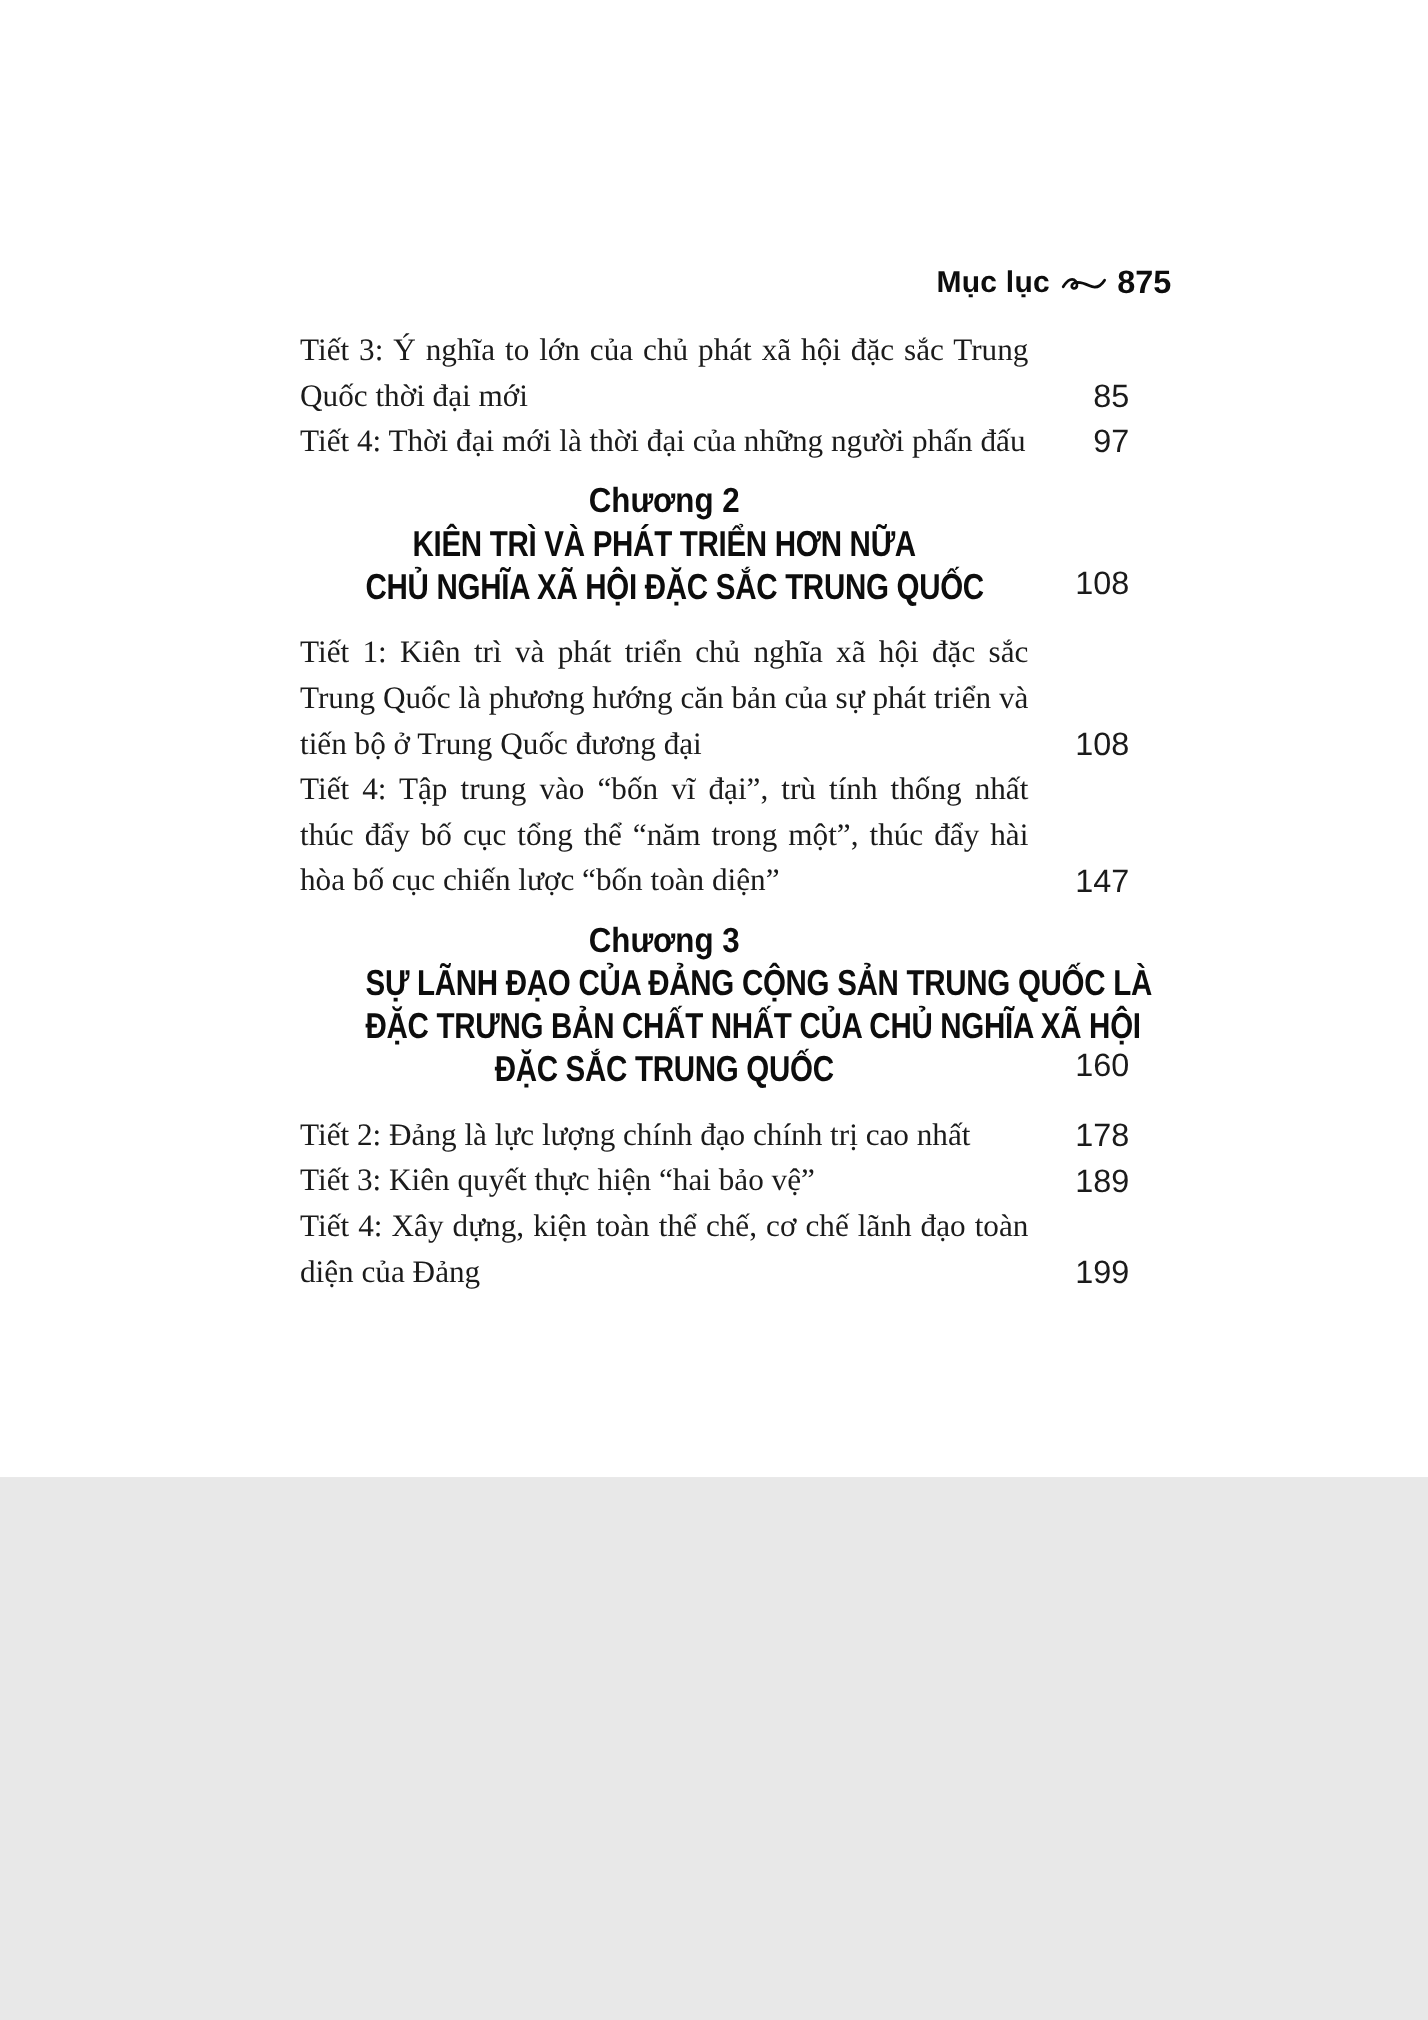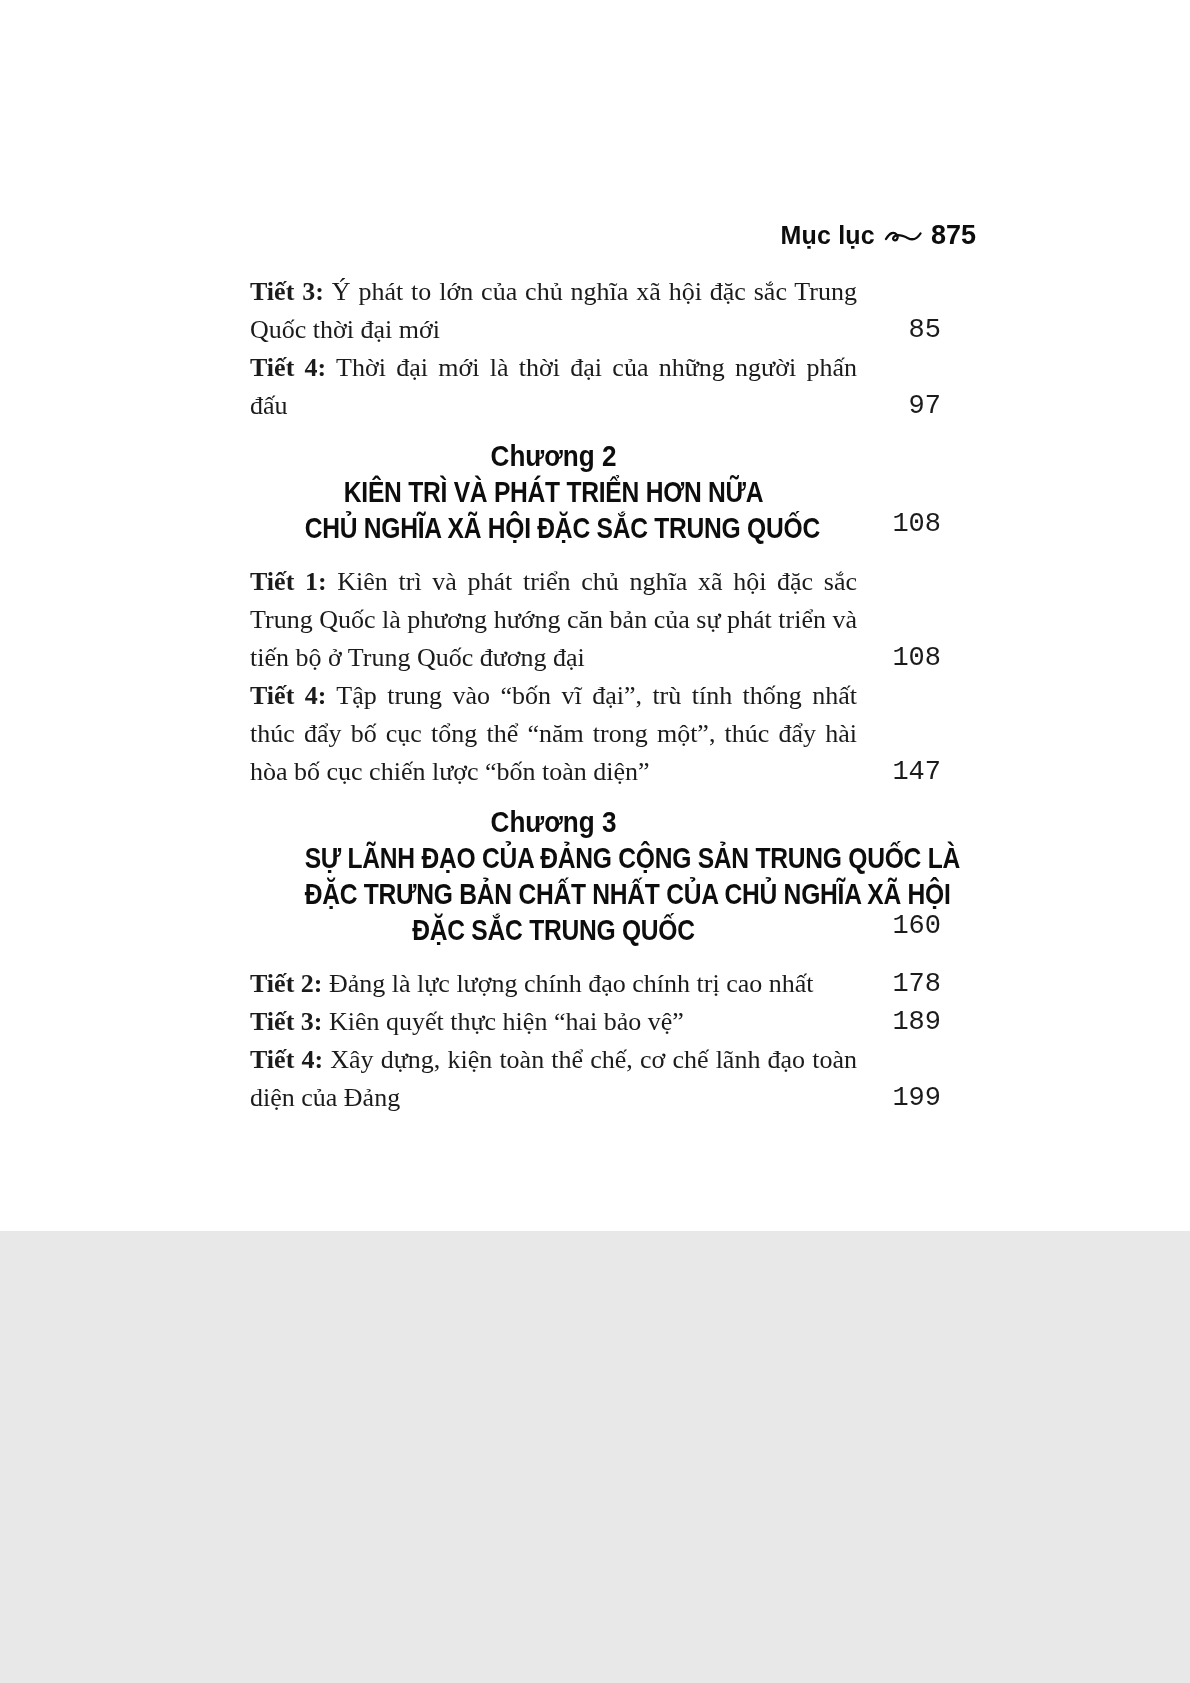--- a/index.html
+++ b/index.html
@@ -23,25 +23,25 @@
   .hdr-title{font-size:25px;letter-spacing:0.2px;}
   .hdr-page{font-size:27px;}
   .flourish{display:block;margin-top:4px;}
 
   
   .toc{
     position:absolute;left:250px;top:273px;width:607px;
     font-size:26px;line-height:38px;
   }
   .entry{position:relative;text-align:justify;}
-  .lbl{font-weight:bold;}
+  .lbl{font-weight:normal;}
   .num{
     position:absolute;right:-84px;bottom:0;width:84px;
     text-align:right;font-size:27px;line-height:38px;
-    font-family:Liberation Mono, monospace;font-weight:normal;color:#1b1b1b;
+    font-family:Liberation Sans, sans-serif;font-weight:normal;color:#1b1b1b;
   }
 
   
   .chapter-heading{
     position:relative;text-align:center;
     font-family:"Liberation Sans",sans-serif;
     font-weight:bold;color:#0d0d0d;
     line-height:36px;
     margin-top:13px;margin-bottom:17px;
   }
@@ -62,21 +62,21 @@
     <svg class="flourish" width="38" height="16" viewBox="0 0 38 16" aria-hidden="true">
       <path d="M2 9 C6 2.5 10 1.5 12.5 4.5 C14.5 7 13.5 10.5 10.8 10.3 C8.4 10.1 8.6 6.6 11.6 5.6 C15.5 4.3 20 6.2 24 8.2 C28.5 10.4 33 9 36.5 3.5" fill="none" stroke="#0d0d0d" stroke-width="2.3" stroke-linecap="round"></path>
     </svg>
     <span class="hdr-page">875</span>
   </header>
 
   <main class="toc">
 
     <div class="entry">
       <span class="lbl">Tiết 3:</span>
-      <span class="txt">Ý phát to lớn của chủ nghĩa xã hội đặc sắc Trung Quốc thời đại mới</span>
+      <span class="txt">Ý nghĩa to lớn của chủ phát xã hội đặc sắc Trung Quốc thời đại mới</span>
       <span class="num">85</span>
     </div>
     <div class="entry">
       <span class="lbl">Tiết 4:</span>
       <span class="txt">Thời đại mới là thời đại của những người phấn đấu</span>
       <span class="num">97</span>
     </div>
 
     <div class="chapter-heading">
       <div class="ch-label">Chương 2</div>

